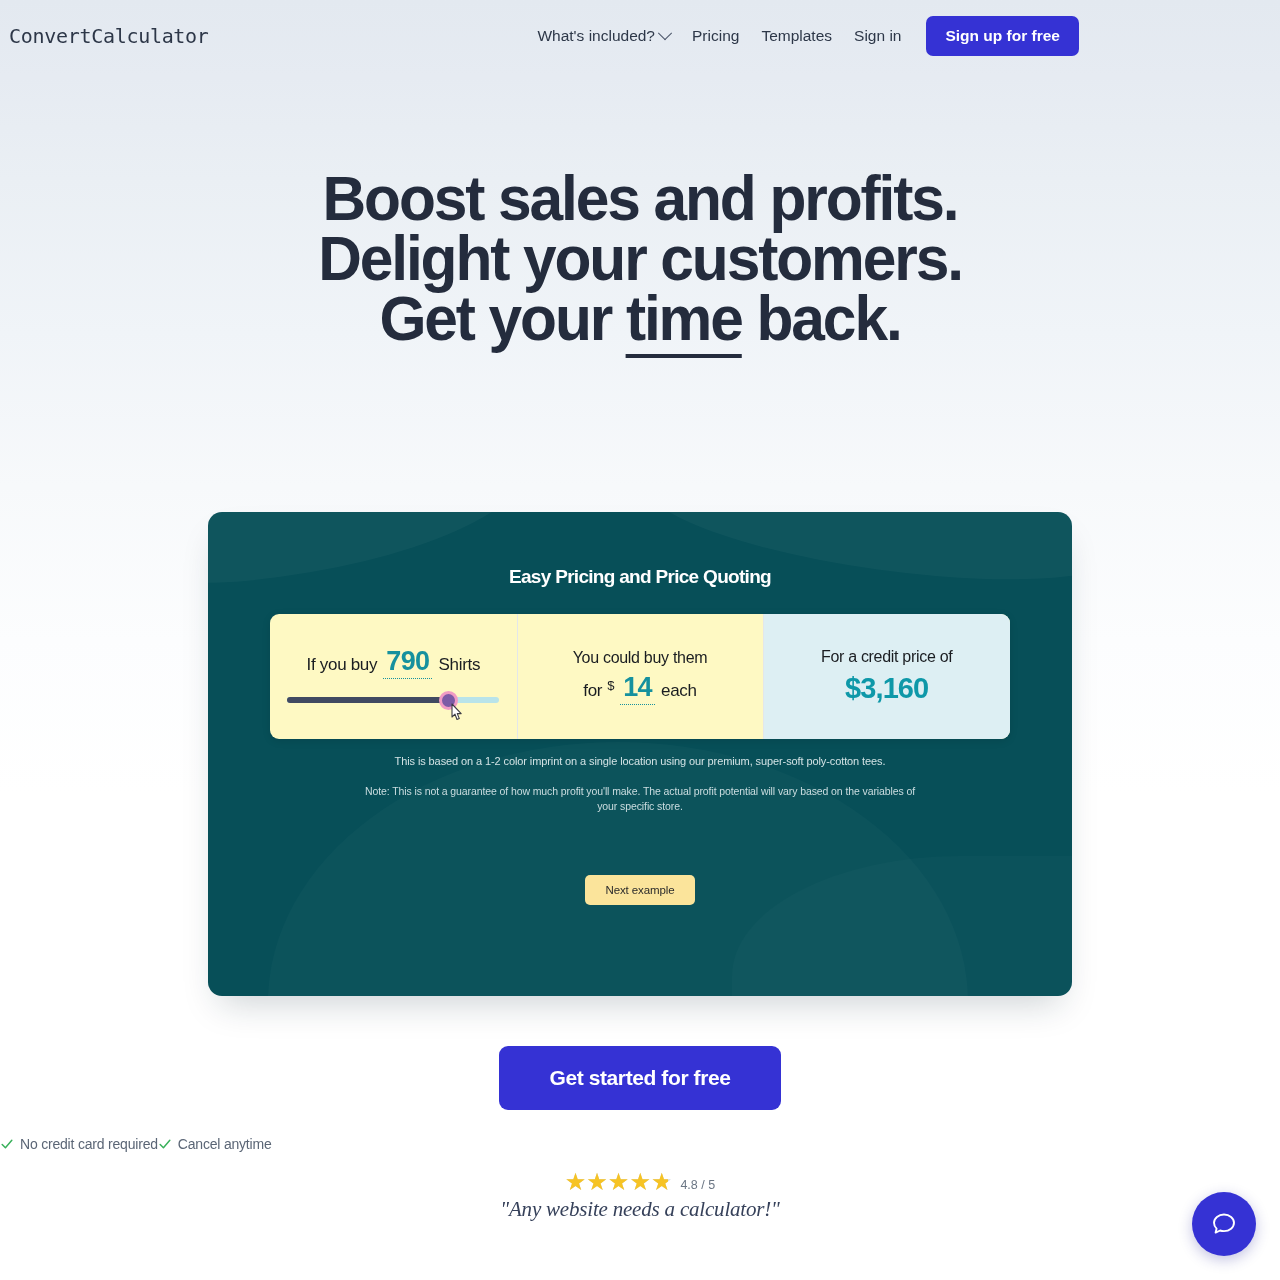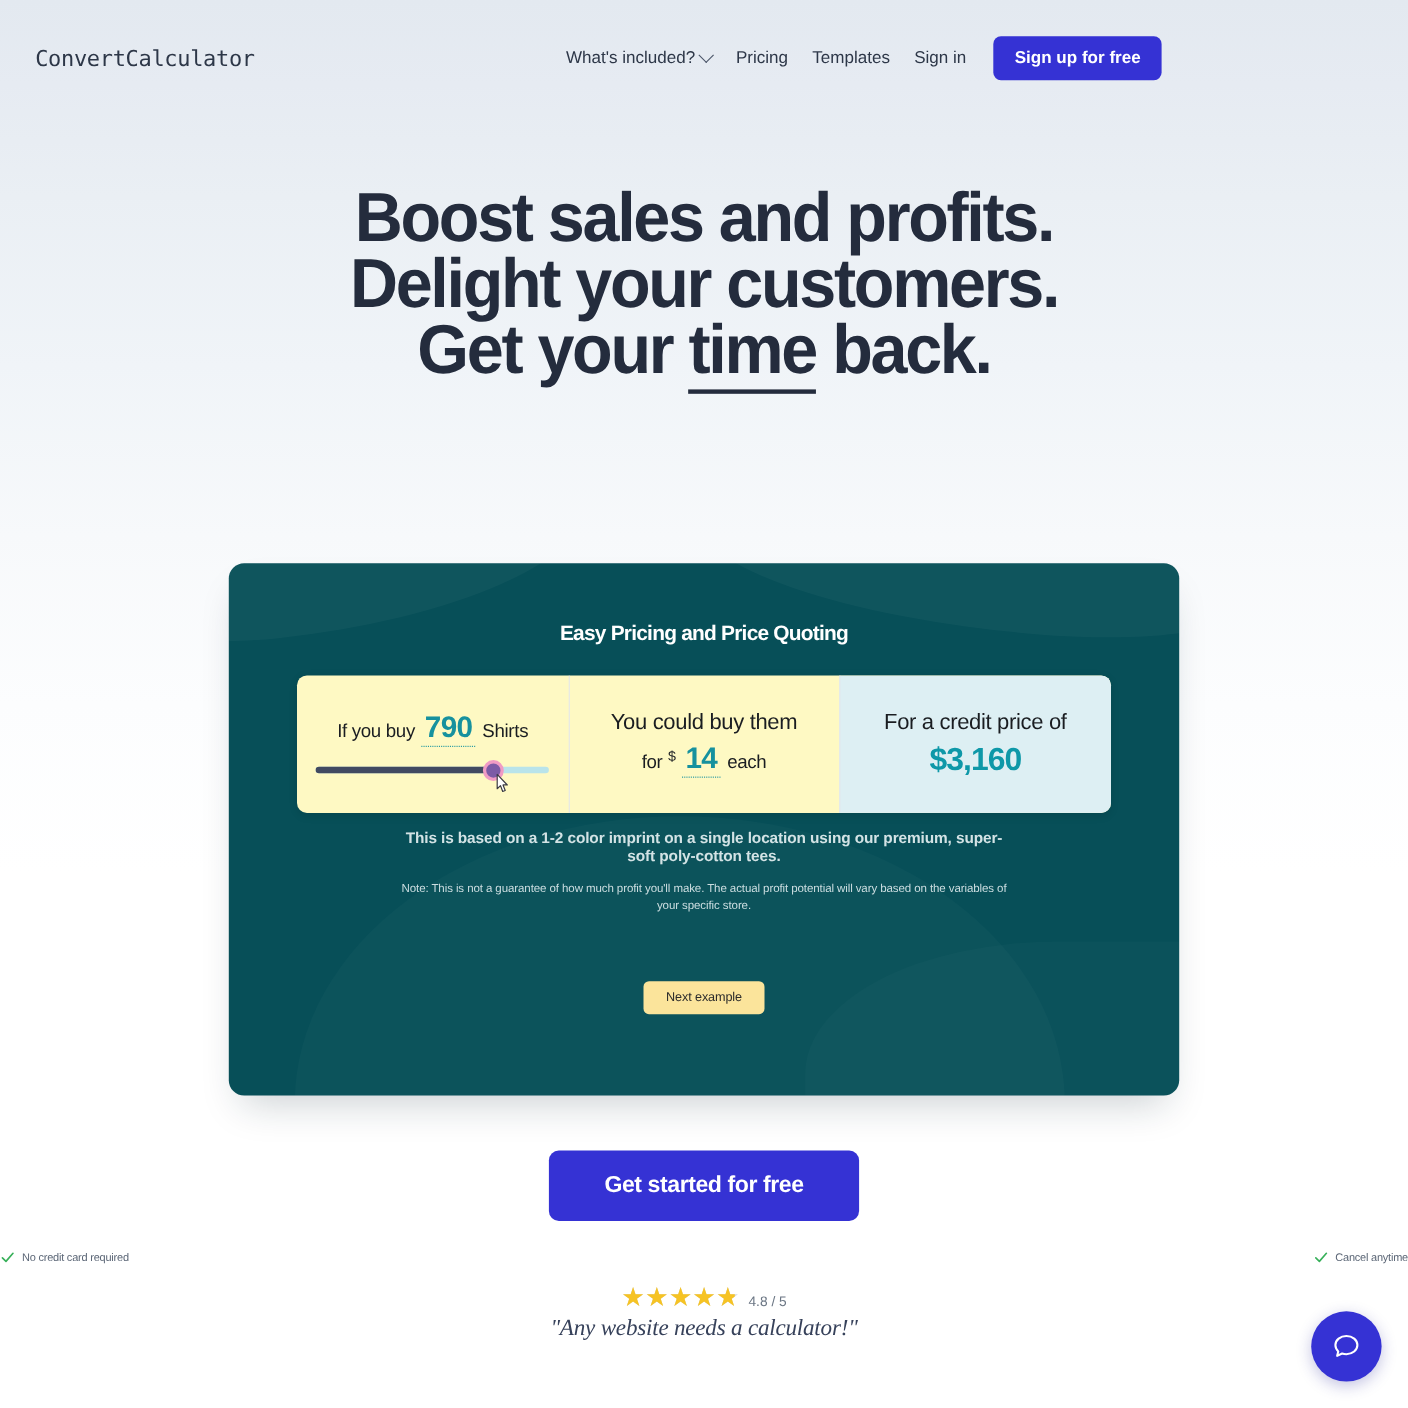--- a/index.html
+++ b/index.html
@@ -19,26 +19,26 @@
     position: relative;
     width: 1280px;
     height: 1280px;
     background: linear-gradient(180deg, #e3e9f0 0%, #e6ebf2 6%, #eaeff4 14%, #f0f4f8 26%, #f7f9fb 38%, #fcfdfe 50%, #ffffff 62%, #ffffff 100%);
     overflow: hidden;
   }
 
   
   .header {
     position: absolute;
-    top: 17px; left: 0;
+    top: 0; left: 0;
     width: 1088px;
     height: 72px;
     display: flex;
     align-items: center;
-    padding: 0 32px;
+    padding: 0 9px;
     box-sizing: border-box;
   }
   .logo {
     font-family: "DejaVu Sans Mono", "Liberation Mono", monospace;
     font-size: 20px;
     letter-spacing: -0.3px;
     color: #2d3748;
     font-weight: 400;
     white-space: nowrap;
   }
@@ -261,42 +261,41 @@
     letter-spacing: -0.3px;
   }
   .dollar {
     font-size: 13px;
     color: #1a1d21;
     margin-left: 5px;
     position: relative;
     top: -6px;
   }
   .pane-label {
-    font-size: 20px;
+    font-size: 16px;
     color: #1a1d21;
     letter-spacing: -0.3px;
   }
   .total {
     color: #0e98a8;
     font-size: 29px;
     font-weight: 700;
     letter-spacing: -0.9px;
     margin-top: 6px;
   }
 
   .fineprint {
     position: relative;
     text-align: center;
     color: #d3e3e5;
-    font-size: 14px;
+    font-size: 11px;
     line-height: 17px;
     margin: 14px auto 0 auto;
     width: 560px;
     letter-spacing: -0.1px;
-    font-weight: bold;
   }
   .fineprint2 {
     position: relative;
     text-align: center;
     color: #cbdde0;
     font-size: 10.5px;
     line-height: 14.5px;
     margin: 14px auto 0 auto;
     width: 560px;
     letter-spacing: -0.1px;
@@ -333,22 +332,22 @@
     border: none;
     border-radius: 9px;
     padding: 20px 50px;
     cursor: pointer;
     font-family: "Liberation Sans", sans-serif;
   }
   .trust-row {
     margin-top: 26px;
     display: flex;
     align-items: center;
-    justify-content: space-between;
-    font-size: 10px;
+    justify-content: flex-start;
+    font-size: 14px;
     color: #5b6676;
     letter-spacing: -0.2px;
   }
   .trust-item {
     display: flex;
     align-items: center;
     gap: 6px;
   }
   .tick {
     width: 14px;

